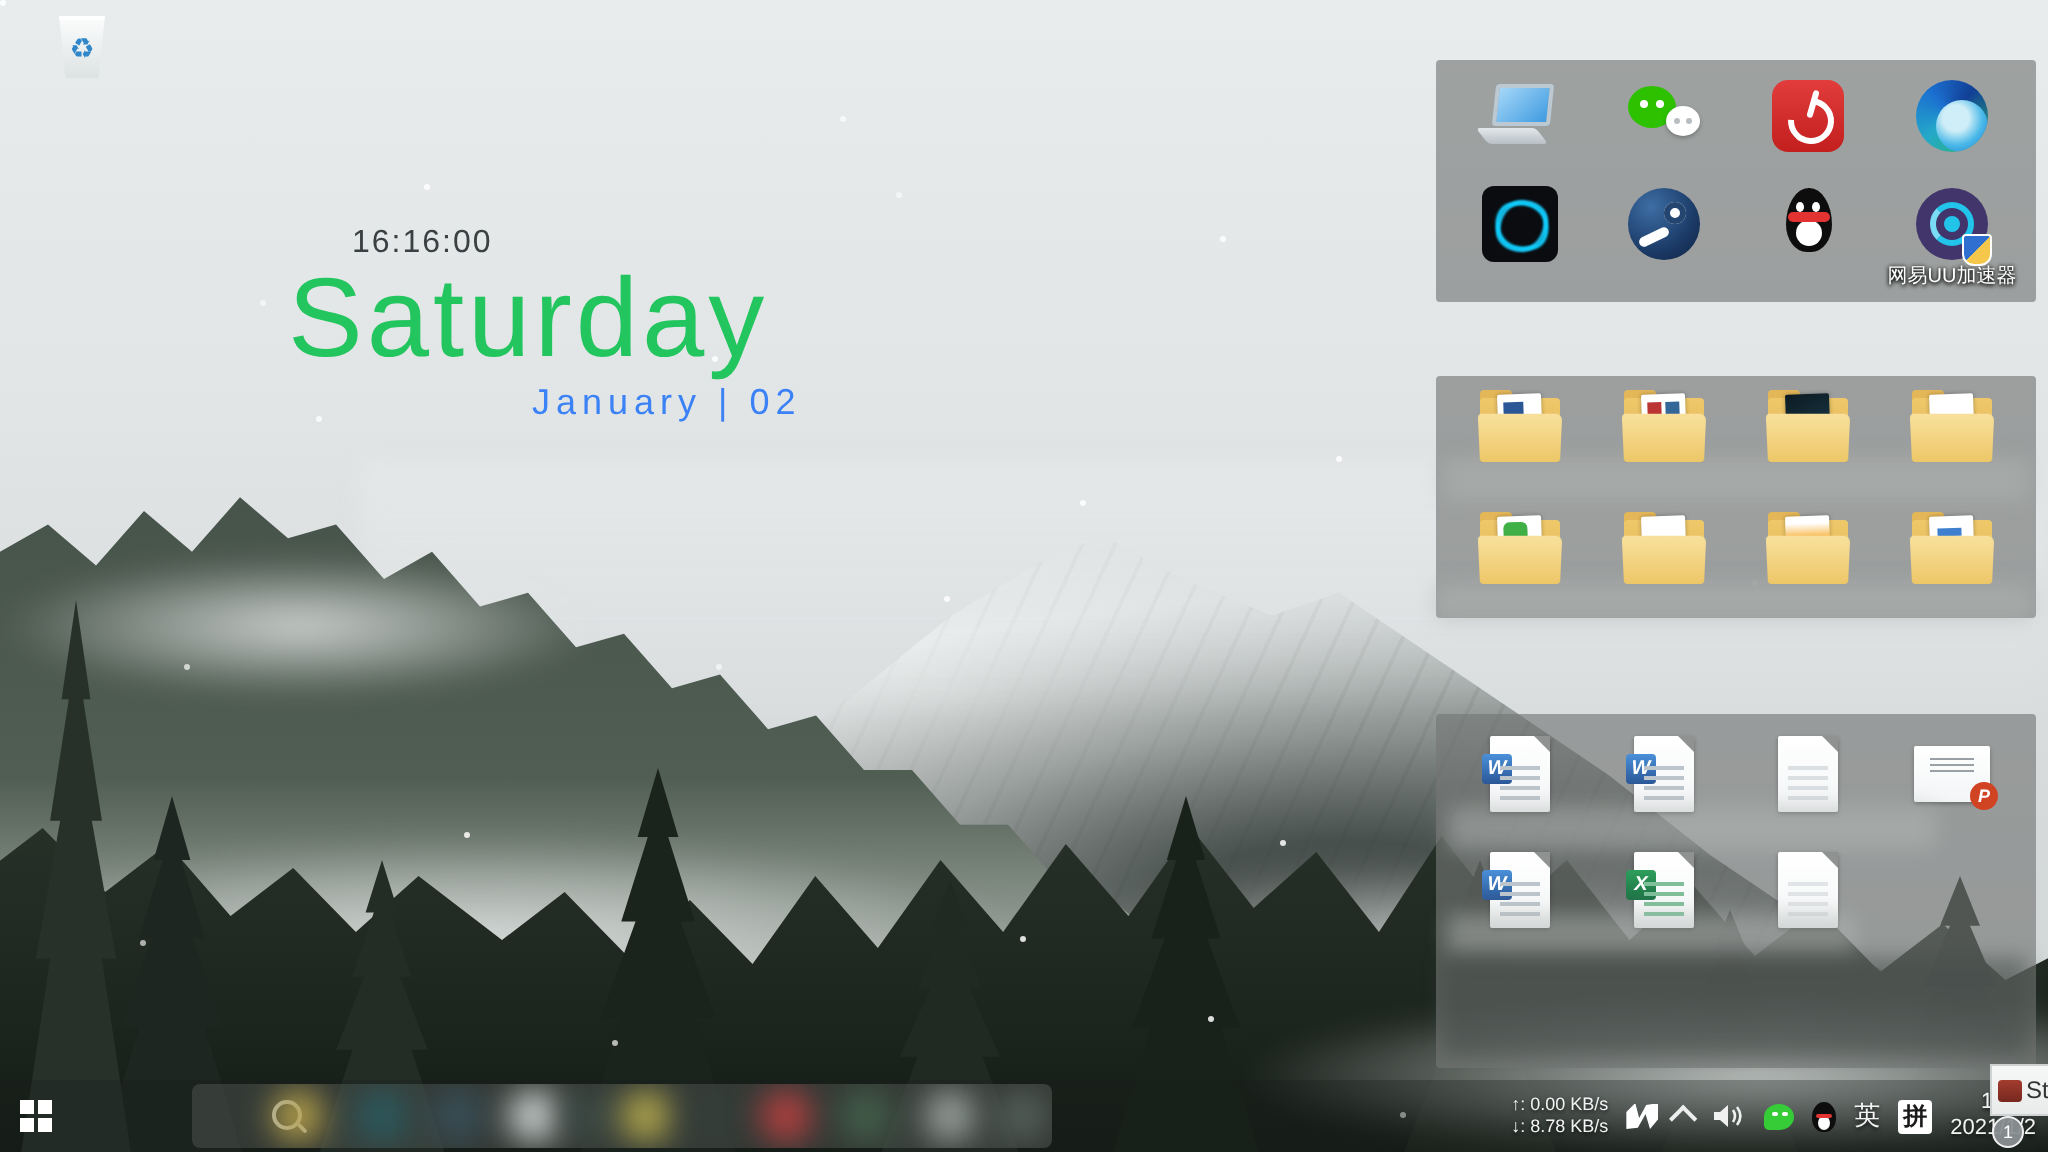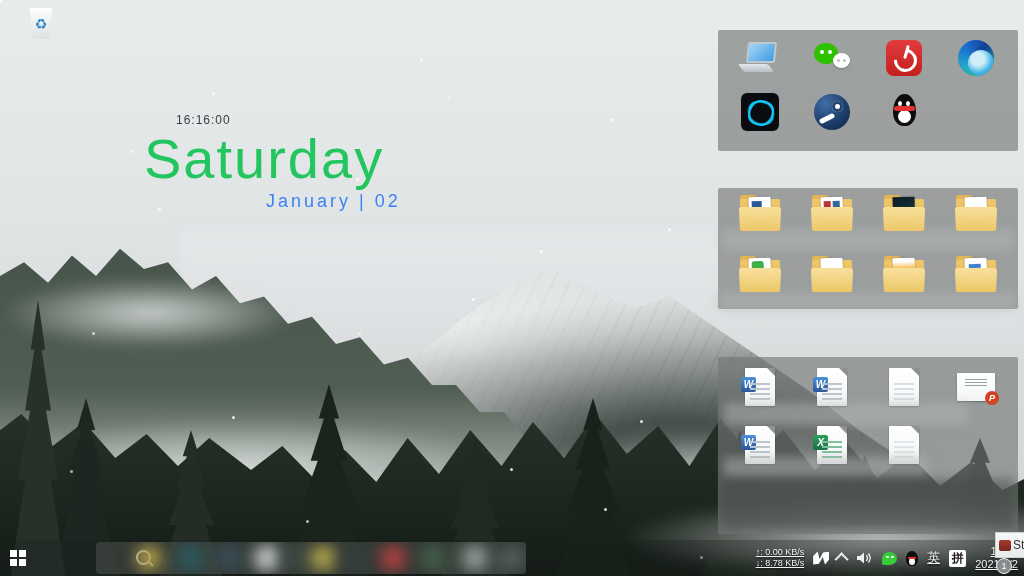--- a/index.html
+++ b/index.html
@@ -38,21 +38,21 @@
      668px 228px 0 #fff,876px 290px 0 rgba(255,255,255,.6);}
 
   
   .bin{left:28px;top:8px;width:26px;height:31px;
     clip-path:polygon(6% 0,94% 0,82% 100%,18% 100%);
     background:linear-gradient(#fcfdfd,#e9edee 60%,#dde2e3);
     box-shadow:inset 0 2px 0 #fff;display:flex;align-items:center;justify-content:center;}
   .bin span{font-size:14px;color:#2f86c9;line-height:1;}
 
   
-  .cw-time{left:176px;top:113px;font-size:12px;color:#3b4142;letter-spacing:1px;}
+  .cw-time{left:176px;top:113px;font-size:16px;color:#3b4142;letter-spacing:1px;}
   .cw-day{left:144px;top:126px;font-size:56px;color:#22c55e;letter-spacing:2px;font-weight:400;}
   .cw-date{left:266px;top:191px;font-size:18px;color:#3b82f6;letter-spacing:3px;}
 
   
   .fence{left:718px;width:300px;background:rgba(116,119,118,.64);border-radius:2px;}
   .f1{top:30px;height:121px;}
   .f2{top:188px;height:121px;}
   .f3{top:357px;height:177px;}
   .frow{position:absolute;left:6px;right:6px;display:flex;}
   .fcell{width:25%;display:flex;flex-direction:column;align-items:center;position:relative;}
@@ -154,21 +154,21 @@
   .taskbar{left:0;bottom:0;width:1024px;height:36px;background:rgba(26,31,28,.32);}
   .start{left:10px;top:10px;width:16px;height:16px;display:grid;grid-template-columns:7px 7px;
     grid-template-rows:7px 7px;gap:2px;}
   .start b{background:#fff;display:block;}
   .mag{left:136px;top:10px;width:11px;height:11px;border:2px solid #eef1f0;border-radius:50%;}
   .mag::after{content:"";position:absolute;left:10px;top:11px;width:6px;height:2px;background:#eef1f0;
     border-radius:1px;transform:rotate(45deg);}
   .pinned{left:96px;top:2px;width:430px;height:32px;border-radius:4px;overflow:hidden;
     background:rgba(96,101,98,.4);}
   .blob{position:absolute;top:3px;width:26px;height:26px;border-radius:50%;filter:blur(8px);}
-  .tray{right:6px;top:0;height:36px;display:flex;align-items:center;gap:9px;color:#f2f4f3;text-decoration:underline;}
+  .tray{right:6px;top:0;height:36px;display:flex;align-items:center;gap:9px;color:#f2f4f3;}
   .net{font-size:9px;line-height:11px;text-shadow:0 1px 2px rgba(0,0,0,.8);white-space:nowrap;}
   .tr-n{width:16px;height:13px;background:#fff;
     clip-path:polygon(0 100%,0 35%,28% 0,40% 58%,62% 8%,100% 0,100% 62%,74% 100%,60% 42%,36% 95%);}
   .chev{width:8px;height:8px;border-left:2px solid #eceeee;border-top:2px solid #eceeee;
     transform:rotate(45deg) translateY(2px);}
   .tr-wc{width:15px;height:13px;background:#35cc38;border-radius:50% 50% 50% 18%;position:relative;}
   .tr-wc::before,.tr-wc::after{content:"";position:absolute;top:4px;width:2.5px;height:2.5px;border-radius:50%;background:#fff;}
   .tr-wc::before{left:4px;} .tr-wc::after{left:9px;}
   .tr-qq{width:12px;height:15px;background:#0d0d0d;border-radius:50% 50% 45% 45%;position:relative;}
   .tr-qq::before{content:"";position:absolute;left:3px;bottom:1px;width:6px;height:7px;border-radius:50%;background:#fff;}
@@ -257,20 +257,27 @@
             <i class="steam"></i>
           </span>
       </div>
       <div class="fcell">
         <span class="ic">
             <i class="qq-body"></i>
             <i class="qq-belly"></i>
             <i class="qq-scarf"></i>
           </span>
       </div>
+      <div class="fcell">
+        <span class="ic">
+            <i class="uu"></i>
+            <i class="uu-shield"></i>
+          </span>
+        <span class="uu-label">网易UU加速器</span>
+      </div>
     </div>
   </div>
 
   <div class="abs fence f2">
     <div class="frow" style="top:5px;">
       <div class="fcell">
           <span class="folder">
             <i class="fthumb t-word"></i>
             <i class="fcover"></i>
           </span>

